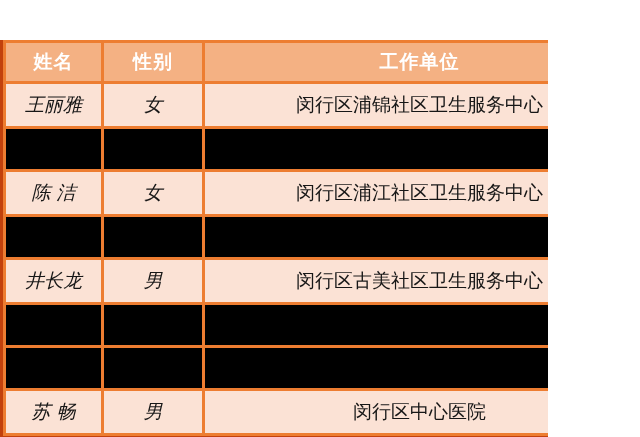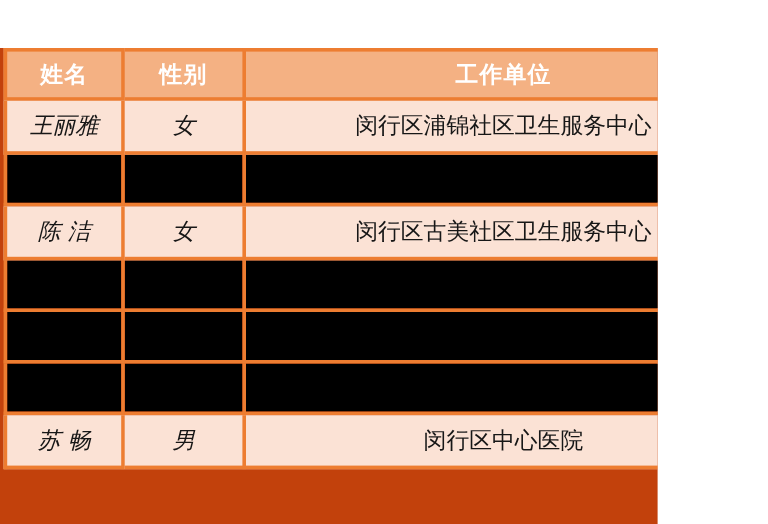--- a/index.html
+++ b/index.html
@@ -131,32 +131,37 @@
           <td class="cell-gender">
             <span class="redact-block"></span>
           </td>
           <td class="cell-unit">
             <span class="redact-block"></span>
           </td>
         </tr>
         <tr class="data-row">
           <td class="cell-name">陈  洁</td>
           <td class="cell-gender">女</td>
-          <td class="cell-unit">闵行区古美社区卫生服务中心</td>
+          <td class="cell-unit">闵行区浦江社区卫生服务中心</td>
         </tr>
         <tr class="redacted-row">
           <td class="cell-name">
             <span class="redact-block"></span>
           </td>
           <td class="cell-gender">
             <span class="redact-block"></span>
           </td>
           <td class="cell-unit">
             <span class="redact-block"></span>
           </td>
+        </tr>
+        <tr class="data-row">
+          <td class="cell-name">井长龙</td>
+          <td class="cell-gender">男</td>
+          <td class="cell-unit">闵行区古美社区卫生服务中心</td>
         </tr>
         <tr class="redacted-row">
           <td class="cell-name">
             <span class="redact-block"></span>
           </td>
           <td class="cell-gender">
             <span class="redact-block"></span>
           </td>
           <td class="cell-unit">
             <span class="redact-block"></span>

